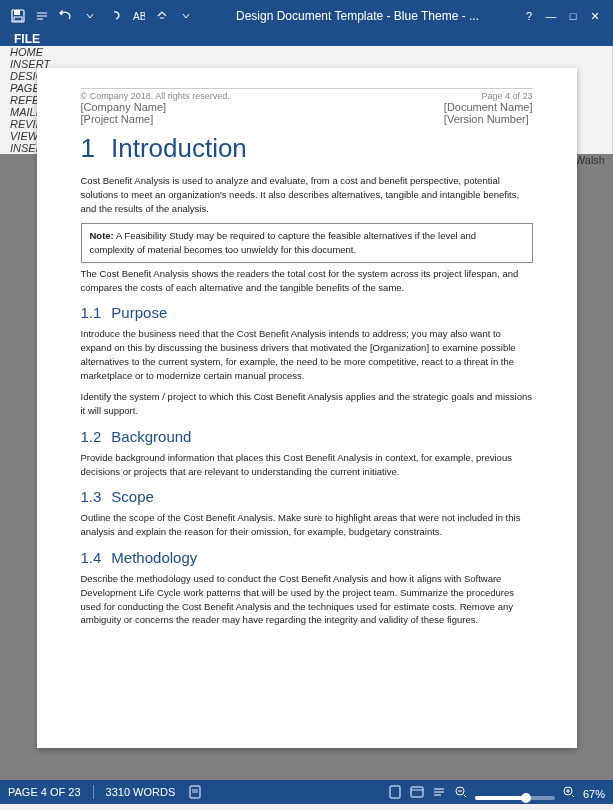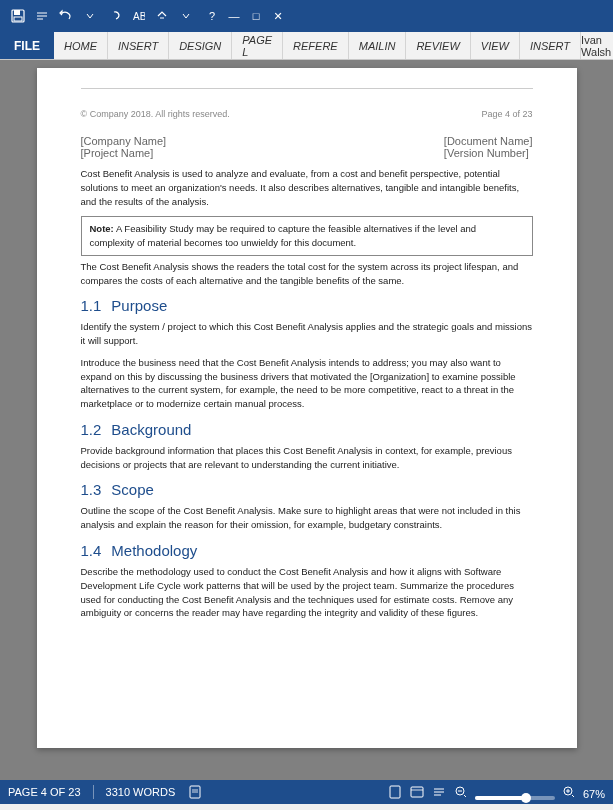--- a/index.html
+++ b/index.html
@@ -42,20 +42,21 @@
       border-right: 1px solid #d4d4d4;
       font-style: italic;
     }
     .ribbon-tabs-row {
       height: 28px;
       background: #f2f2f2;
       display: flex;
       align-items: stretch;
       border-bottom: 1px solid #c8c8c8;
       padding-left: 0;
+      flex-direction: column;
     }
     .user-area {
       margin-left: auto;
       display: flex;
       align-items: center;
       padding-right: 8px;
       gap: 4px;
     }
     .user-name { font-size: 11px; color: #333; }
 
@@ -75,23 +76,23 @@
       width: 540px;
       min-height: 680px;
       padding: 20px 44px 30px 44px;
       box-shadow: 0 2px 6px rgba(0,0,0,0.3);
       position: relative;
     }
 
     .page-header {
       display: flex;
       justify-content: space-between;
-      margin-bottom: 16px;
+      margin-bottom: 0;
       border-top: 1px solid #ccc;
-      padding-top: 20px;
+      padding-top: 2px;
     }
     .page-header-text { font-size: 9px; color: #888; }
 
     .company-block {
       display: flex;
       justify-content: space-between;
       margin-bottom: 8px;
     }
     .company-left, .company-right { font-size: 11px; color: #666; }
 
@@ -209,20 +210,21 @@
           <path d="M3 7 L7 3 L11 7 M5 9 L9 9" stroke="white" stroke-width="1.2" fill="none"></path>
         </svg>
     </div>
     <div class="tb-icon">
       <svg width="8" height="8" viewBox="0 0 8 8">
           <path d="M1 2 L4 6 L7 2" stroke="white" stroke-width="1" fill="none"></path>
         </svg>
     </div>
   </div>
 
+  <div class="title-bar-title">Design Document Template - Blue Theme - ...</div>
 
   <div class="title-bar-controls">
     <div class="win-btn">?</div>
     <div class="win-btn">—</div>
     <div class="win-btn">□</div>
     <div class="win-btn">✕</div>
   </div>
 </div>
 
 <div class="ribbon-tabs-row">
@@ -272,34 +274,37 @@
       <div class="company-left">
         <div>[Company Name]</div>
         <div>[Project Name]</div>
       </div>
       <div class="company-right">
         <div>[Document Name]</div>
         <div>[Version Number]</div>
       </div>
     </div>
 
+    <h1 class="intro-title">
+      <span class="num">1</span><span>Introduction</span>
+    </h1>
 
     <p class="body-text">Cost Benefit Analysis is used to analyze and evaluate, from a cost and benefit perspective, potential solutions to meet an organization's needs. It also describes alternatives, tangible and intangible benefits, and the results of the analysis.</p>
 
     <div class="note-box">
       <span><strong>Note:</strong> </span><span>A Feasibility Study may be required to capture the feasible alternatives if the level and complexity of material becomes too unwieldy for this document.</span>
     </div>
 
     <p class="body-text">The Cost Benefit Analysis shows the readers the total cost for the system across its project lifespan, and compares the costs of each alternative and the tangible benefits of the same.</p>
 
     <h2 class="section-heading">
       <span class="num">1.1</span><span>Purpose</span>
     </h2>
+    <p class="body-text">Introduce the business need that the Cost Benefit Analysis intends to address; you may also want to expand on this by discussing the business drivers that motivated the [Organization] to examine possible alternatives to the current system, for example, the need to be more competitive, react to a threat in the marketplace or to modernize certain manual process.</p>
     <p class="body-text">Identify the system / project to which this Cost Benefit Analysis applies and the strategic goals and missions it will support.</p>
-    <p class="body-text">Introduce the business need that the Cost Benefit Analysis intends to address; you may also want to expand on this by discussing the business drivers that motivated the [Organization] to examine possible alternatives to the current system, for example, the need to be more competitive, react to a threat in the marketplace or to modernize certain manual process.</p>
 
     <h2 class="section-heading">
       <span class="num">1.2</span><span>Background</span>
     </h2>
     <p class="body-text">Provide background information that places this Cost Benefit Analysis in context, for example, previous decisions or projects that are relevant to understanding the current initiative.</p>
 
     <h2 class="section-heading">
       <span class="num">1.3</span><span>Scope</span>
     </h2>
     <p class="body-text">Outline the scope of the Cost Benefit Analysis. Make sure to highlight areas that were not included in this analysis and explain the reason for their omission, for example, budgetary constraints.</p>

